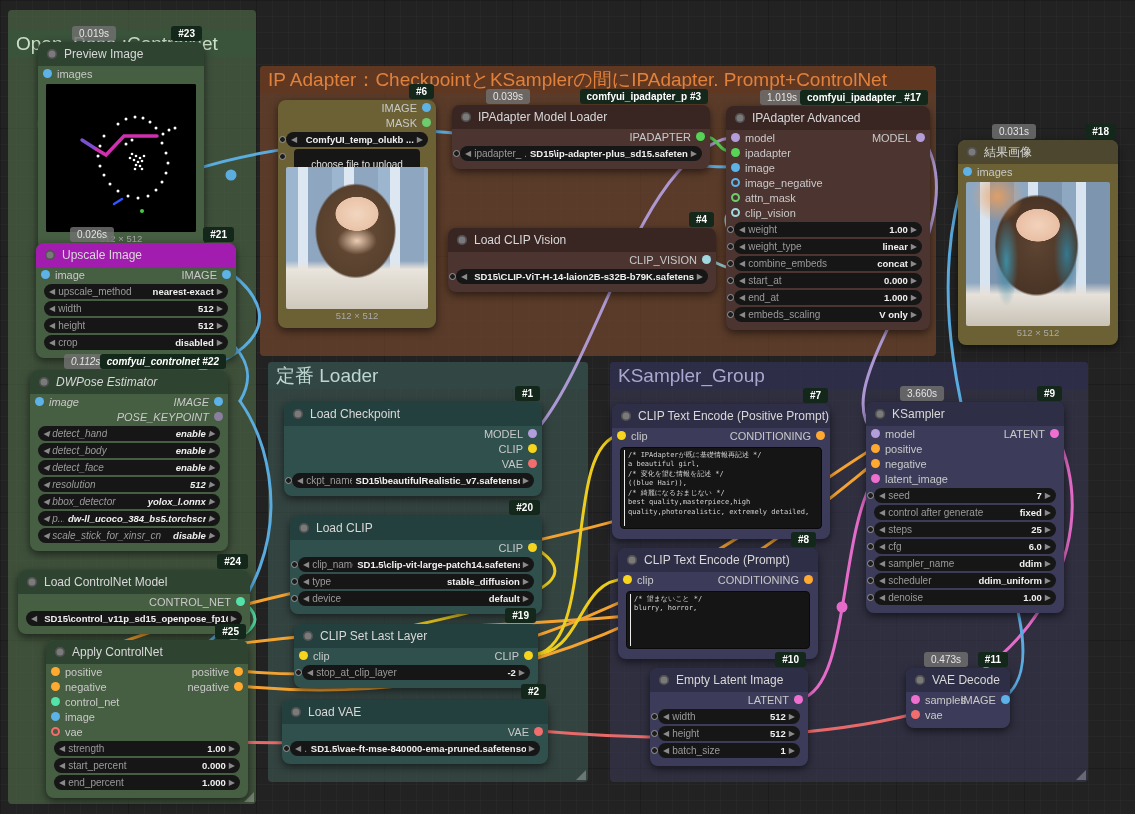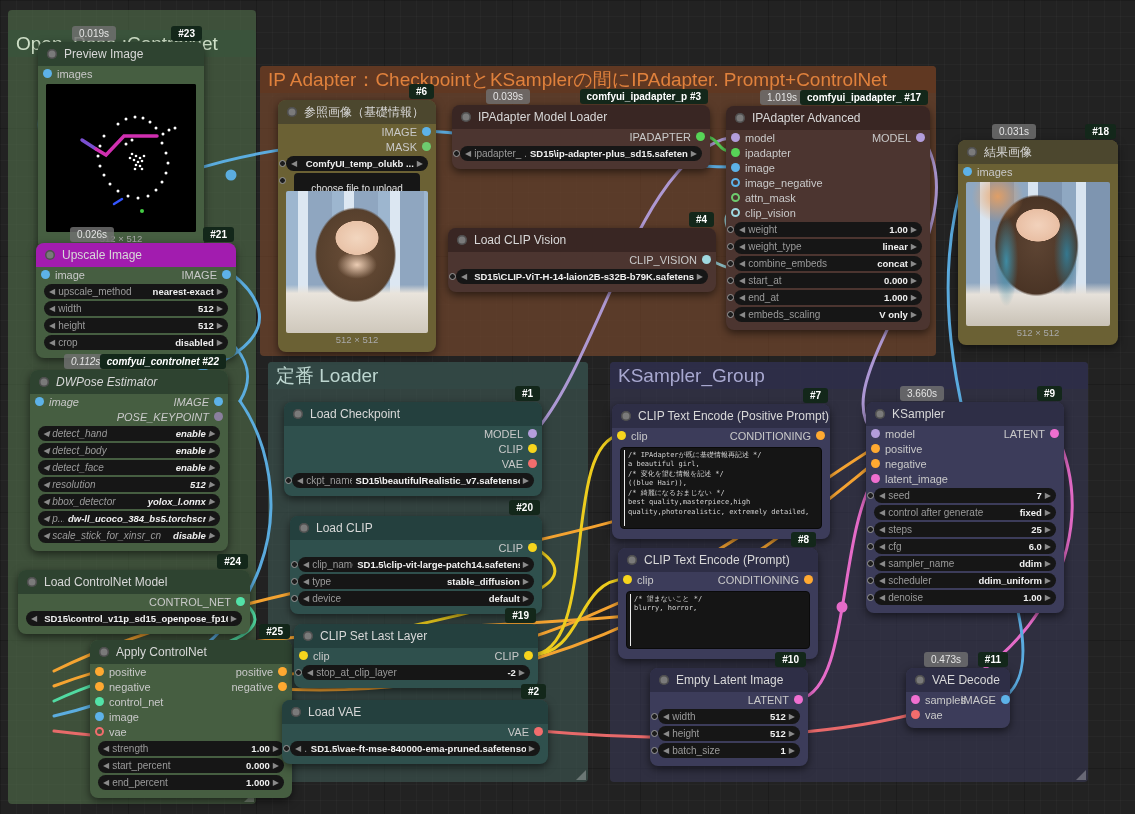--- a/index.html
+++ b/index.html
@@ -346,21 +346,21 @@
           <div class="widget">
             <span class="arr al"></span>
             <span class="wn"></span>
             <span class="wv">SD15\control_v11p_sd15_openpose_fp16.s...</span>
             <span class="arr ar"></span>
           </div>
         </div>
       </div>
   </div>
 
-  <div class="node" style="left: 46px; top: 640px; width: 202px; background: rgb(70, 94, 65); margin-left: 44px;">
+  <div class="node" style="left: 46px; top: 640px; width: 202px; background: rgb(70, 94, 65);">
     <div class="ibadge">#25</div>
     <div class="nh" style="background: rgb(46, 67, 48);">
         <span class="cdot"></span>
         <span class="nt">Apply ControlNet</span>
       </div>
     <div>
         <div class="srow">
           <span class="sside">
             <span class="sdot" style="background: rgb(255, 169, 49);"></span>
             <span class="slbl">positive</span>
@@ -425,24 +425,20 @@
             <span class="wn">end_percent</span>
             <span class="wv">1.000</span>
             <span class="arr ar"></span>
           </div>
         </div>
       </div>
   </div>
 
   <div class="node" style="left: 278px; top: 100px; width: 158px; background: rgb(107, 97, 52);">
     <div class="ibadge">#6</div>
-    <div class="nh" style="background: rgb(76, 71, 46);">
-        <span class="cdot"></span>
-        <span class="nt">参照画像（基礎情報）</span>
-      </div>
     <div>
         <div class="srow">
           <span></span>
           <span class="sside">
             <span class="slbl">IMAGE</span>
             <span class="sdot" style="background: rgb(93, 178, 232);"></span>
           </span>
         </div>
         <div class="srow">
           <span></span>

